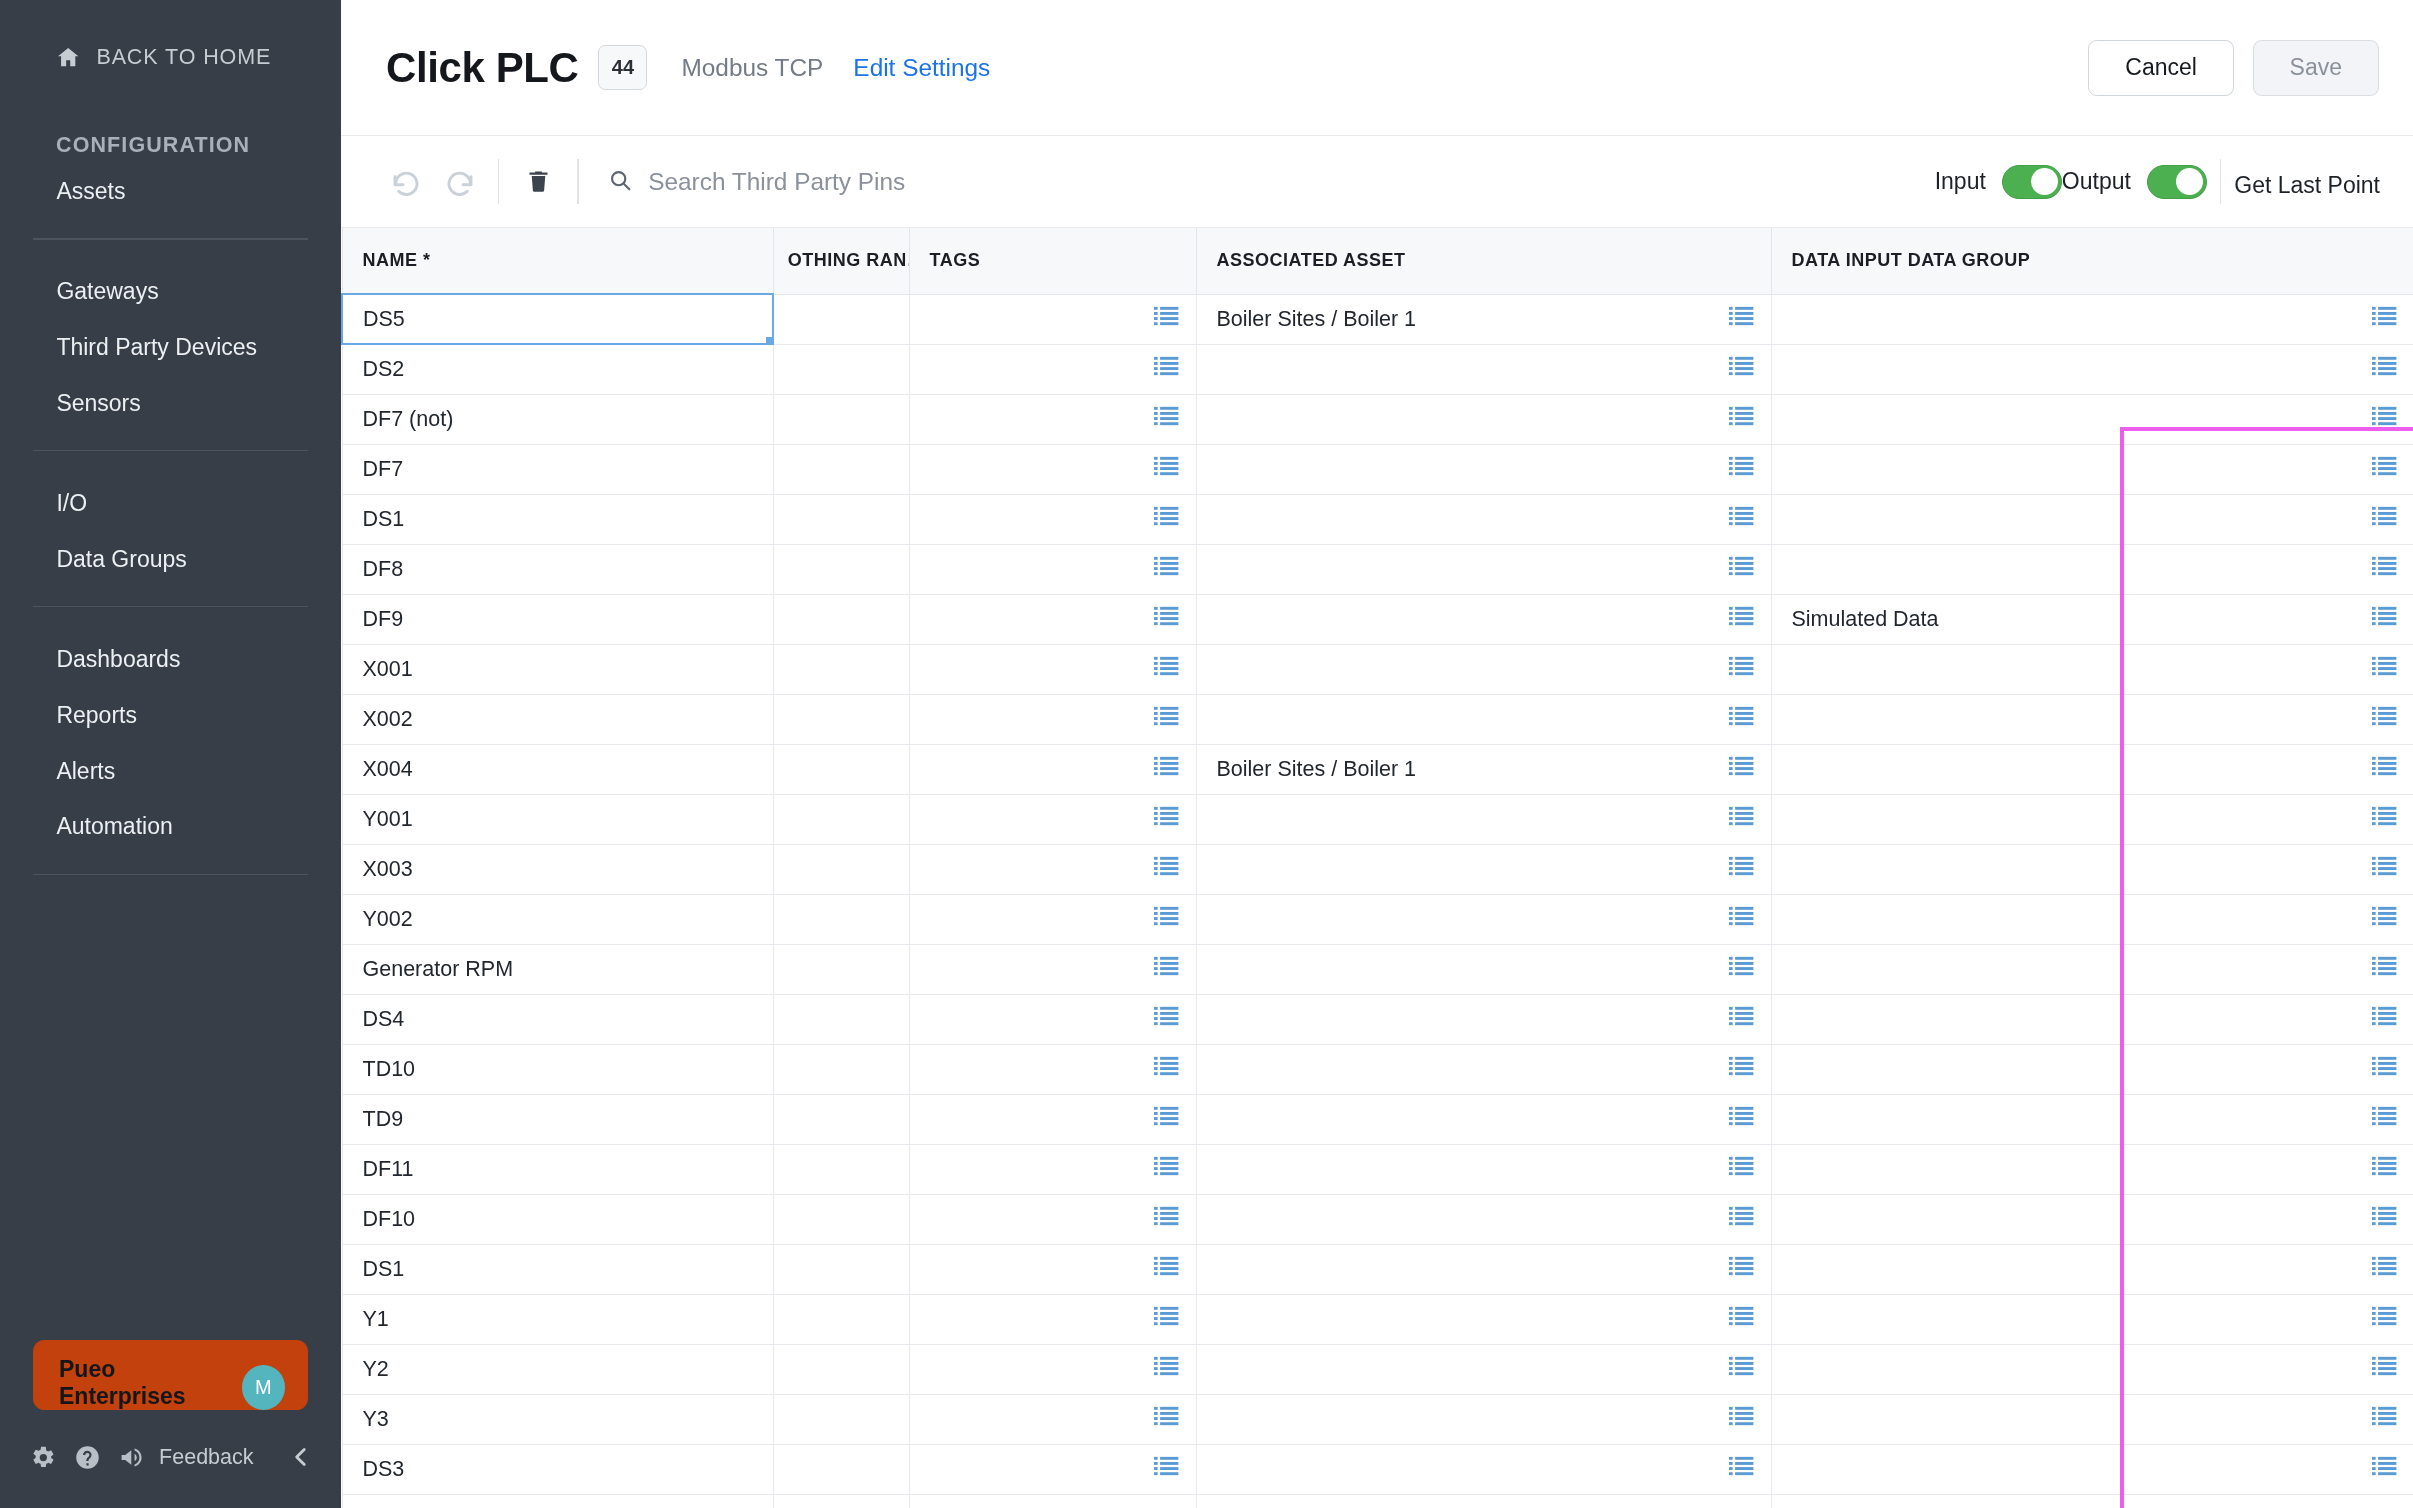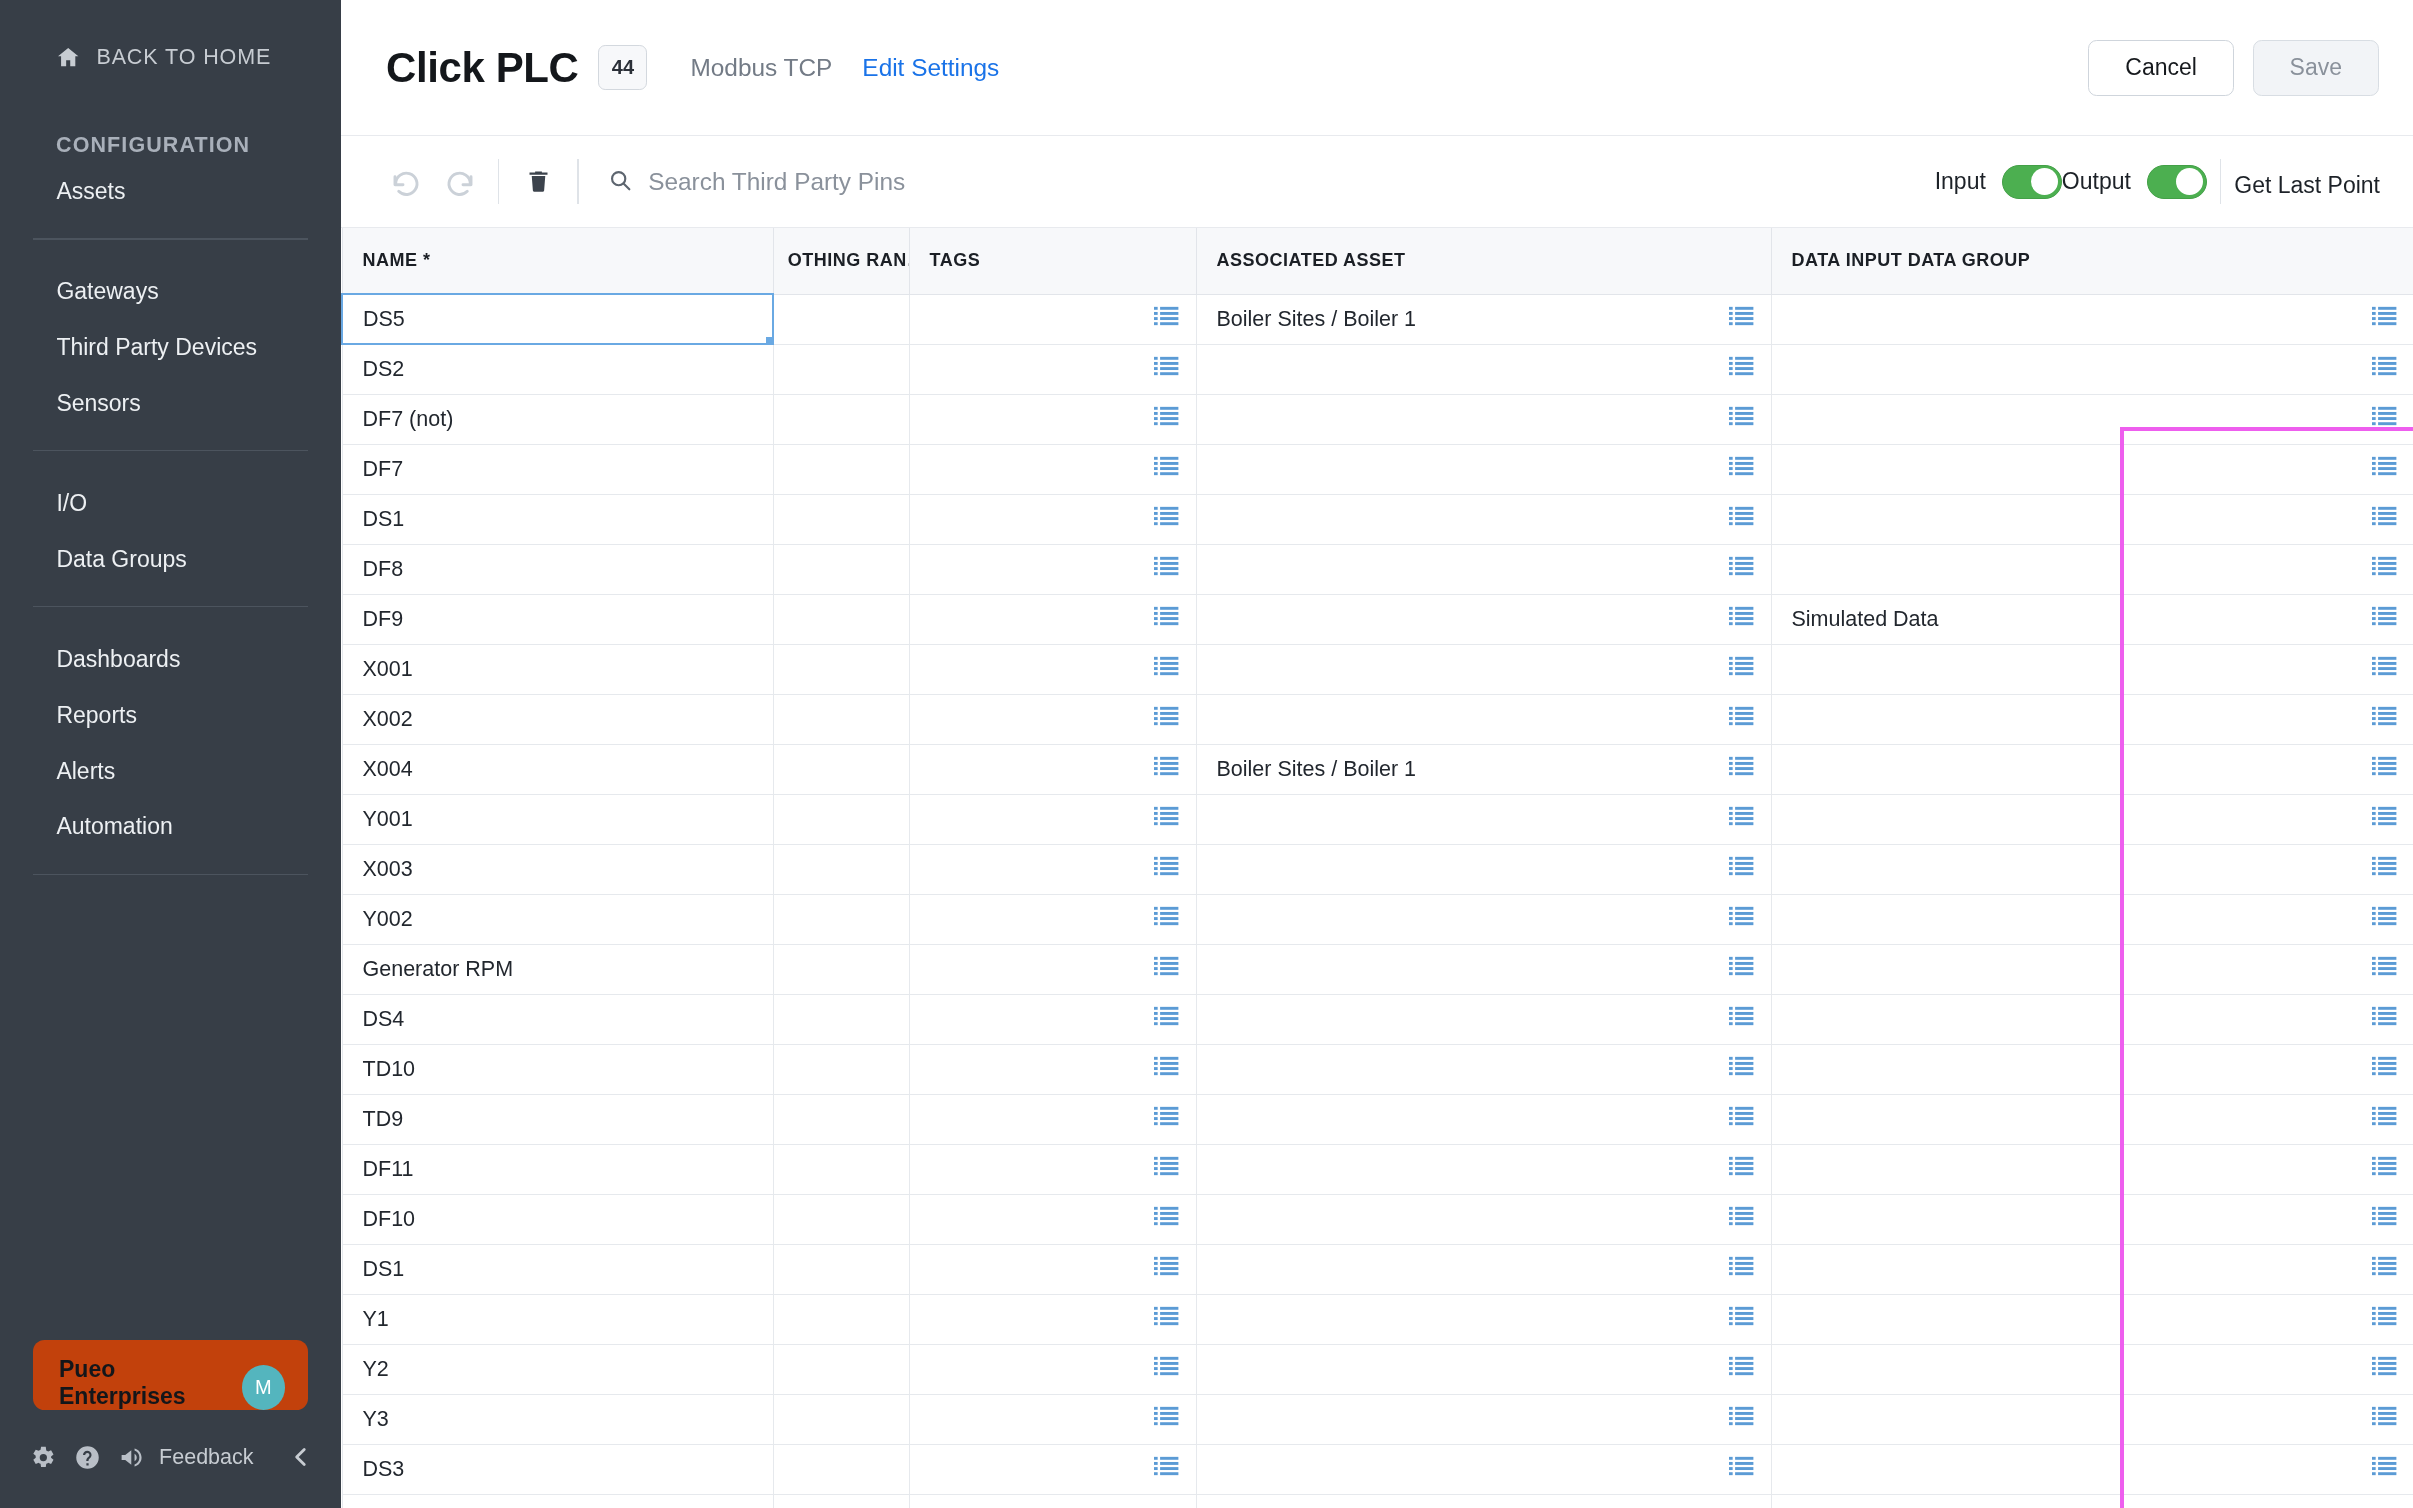--- a/index.html
+++ b/index.html
@@ -74,21 +74,21 @@
   }
   .title-block { display: flex; align-items: center; gap: 20px; }
   .page-title { font-size: 42px; font-weight: 700; color: #14171B; letter-spacing: -0.4px; }
   .count-chip {
     border: 1.4px solid #D3D8DE; background: #F7F8FA; border-radius: 7.2px;
     min-width: 49px; height: 45px;
     display: flex; align-items: center; justify-content: center;
     font-size: 20px; font-weight: 700; color: #2B3038;
     padding: 0 10px;
   }
-  .protocol-label { font-size: 24.4px; color: #737B86; margin-left: 23px; }
+  .protocol-label { font-size: 24.4px; color: #737B86; margin-left: 14px; }
   .edit-settings { font-size: 24.4px; color: #1A73E8; cursor: pointer; margin-left: 10px; }
   .header-actions { display: flex; align-items: center; gap: 18.7px; }
   .btn {
     border-radius: 8.6px; border: 1.4px solid #CFD5DC;
     height: 56px; padding: 8px 36px;
     font-size: 23px; cursor: pointer;
     display: flex; align-items: center; justify-content: center;
     background: #ffffff; color: #16191D;
   }
   .btn.save { background: #F2F4F7; color: #8A919B; border-color: #D8DDE3; }

